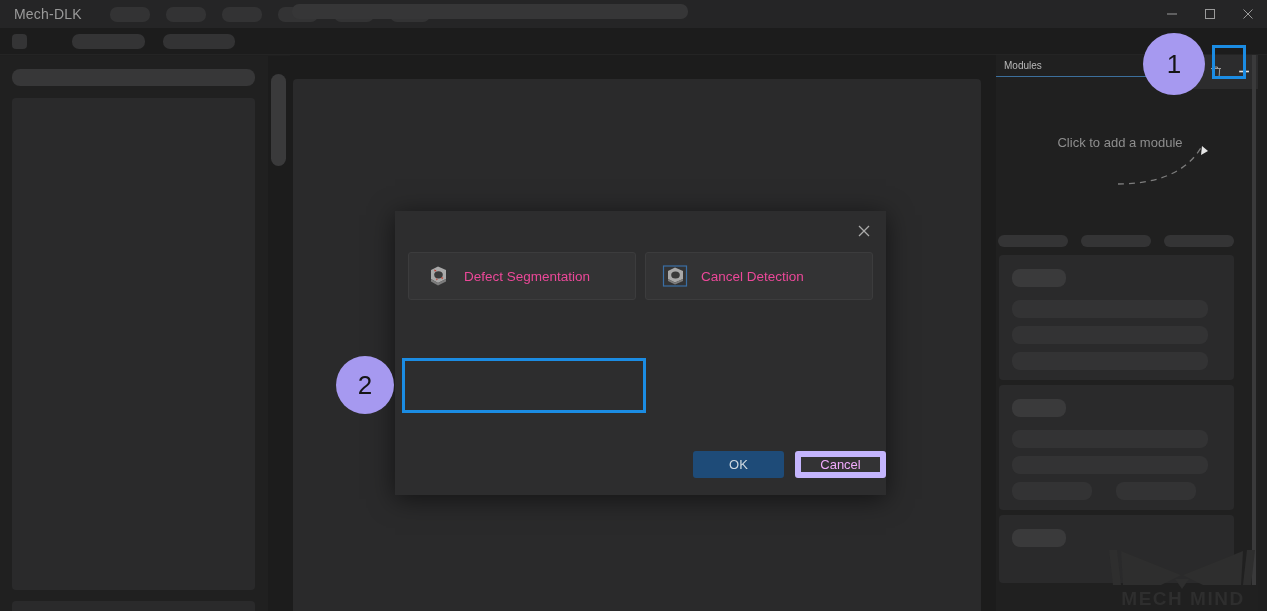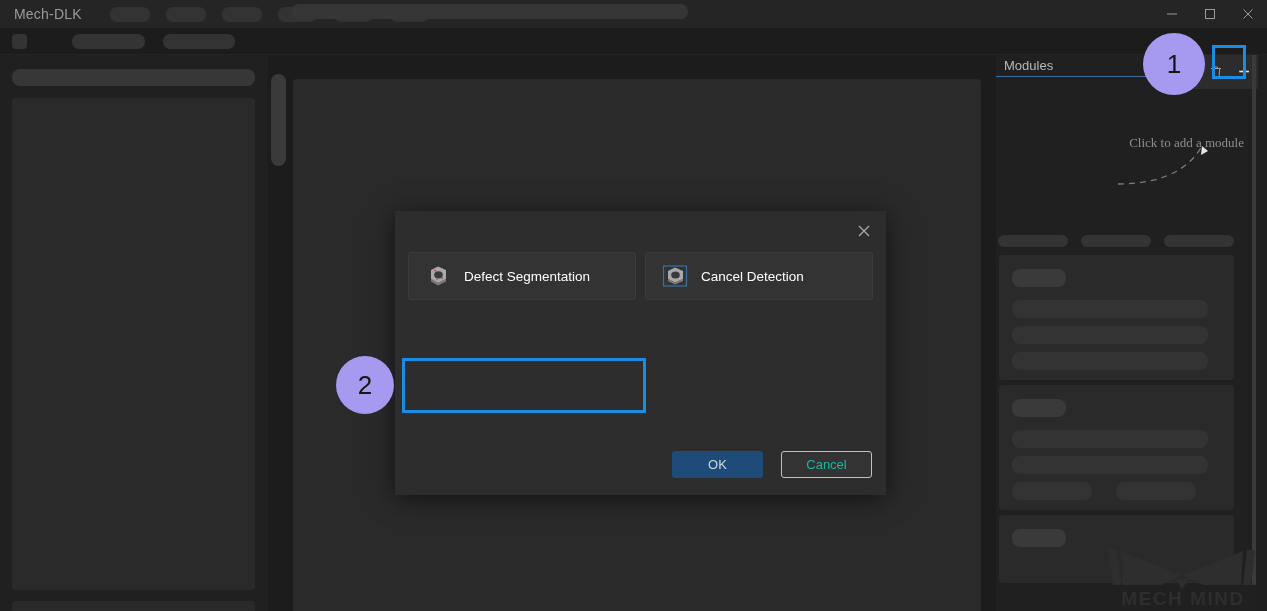--- a/index.html
+++ b/index.html
@@ -113,21 +113,21 @@
     width: 262px; height: 556px;
     background: #202020;
   }
   .modules-header {
     position: absolute; top: 0; left: 0;
     width: 248px; height: 22px;
     display: flex; align-items: center;
     border-bottom: 1px solid #3c6f9c;
   }
   .modules-label {
-    margin-left: 8px; font-size: 13px; color: #b9b9b9;
+    margin-left: 8px; font-size: 10px; color: #b9b9b9;
     white-space: nowrap;
   }
   .modules-actions {
     position: absolute; top: 0; left: 190px;
     width: 72px; height: 34px;
     background: #2c2c2d;
     display: flex; align-items: center; justify-content: flex-end;
   }
   .icon-btn {
     width: 28px; height: 28px;
@@ -142,24 +142,23 @@
     background: transparent;
     z-index: 40;
     pointer-events: none;
   }
   .modules-body {
     position: absolute; top: 22px; left: 0;
     width: 248px; height: 150px;
   }
   .click-hint {
     position: absolute; top: 58px; left: 0; width: 248px;
-    text-align: right;
+    text-align: center;
     font-size: 13px; color: #8e8e8e;
     white-space: nowrap;
-    font-family: Liberation Serif, serif;
   }
   .hint-arrow { position: absolute; top: 55px; left: 120px; z-index: 10; }
 
   .rp-tabrow { position: absolute; top: 180px; left: 2px; display: flex; gap: 13px; }
   .rp-tab { width: 70px; height: 12px; border-radius: 6px; background: #343435; }
 
   .rp-card { position: absolute; left: 3px; background: #2a2a2b; border-radius: 4px; }
   .rp-card-1 { top: 200px; width: 235px; height: 125px; }
   .rp-card-2 { top: 330px; width: 235px; height: 125px; }
   .rp-card-3 { top: 460px; width: 235px; height: 68px; }
@@ -219,44 +218,44 @@
     height: 48px;
   }
   .mod-item.selected {
     background: #5b5b5c;
     border: 1px solid #6d6d6e;
   }
   .mod-icon { width: 28px; height: 28px; flex: 0 0 28px; display:block; }
   .mod-label {
     margin-left: 12px;
     font-size: 13.5px;
-    color: #ffffff;
+    color: #ec4899;
     white-space: nowrap;
   }
   .mod-item.selected .mod-label { color: #ececec; }
   .sel-outline {
     position: absolute; top: 358px; left: 402px;
     width: 244px; height: 55px;
     border: 3px solid #1b8ce3;
     z-index: 35;
     pointer-events: none;
   }
   .dlg-buttons {
-    position: absolute; bottom: 17px; right: 14px;
-    display: flex; gap: 18px; text-align: center;
+    position: absolute; bottom: 17px; right: 0;
+    display: flex; gap: 11px; text-align: center;
   }
   .btn {
     width: 91px; height: 27px;
     display: flex; align-items: center; justify-content: center;
     font-size: 13px; border-radius: 3px;
     border: 1px solid transparent;
     white-space: nowrap;
   }
   .btn-ok { background: #1e4b78; color: #cfd8e0; }
-  .btn-cancel { background: #333334; color: #14b8a6; border: 1px solid #c4b5fd; }
+  .btn-cancel { background: #333334; color: #f0abfc; border: 6px solid #c4b5fd; }
 
   
   .badge {
     position: absolute;
     border-radius: 50%;
     background: #a699f0;
     color: #151515;
     display: flex; align-items: center; justify-content: center;
     font-size: 26px;
     font-family: "Liberation Sans", sans-serif;

